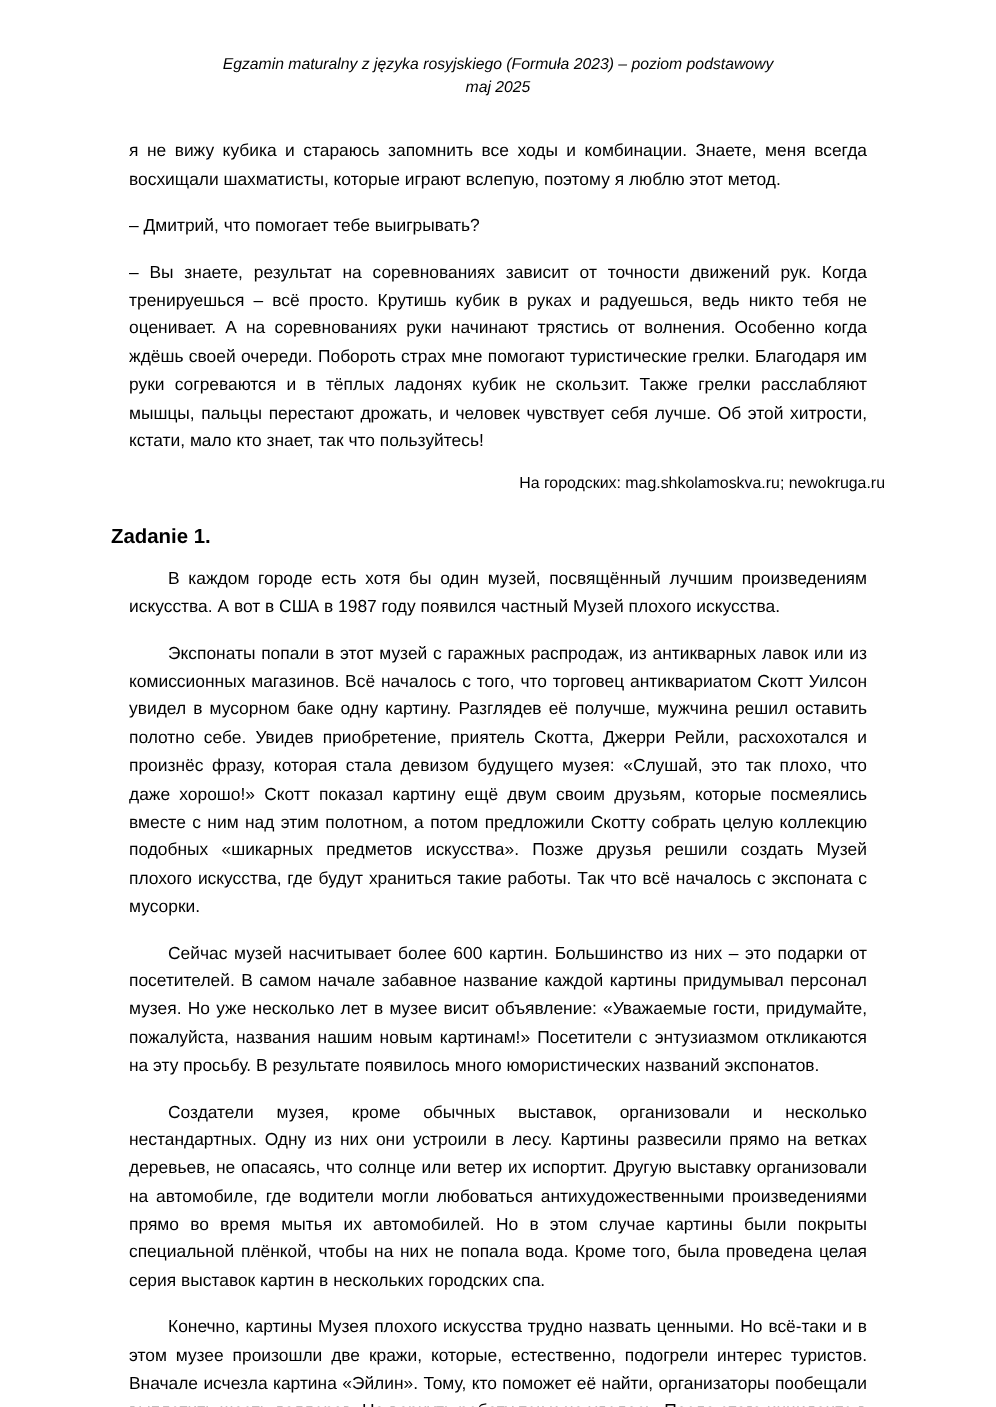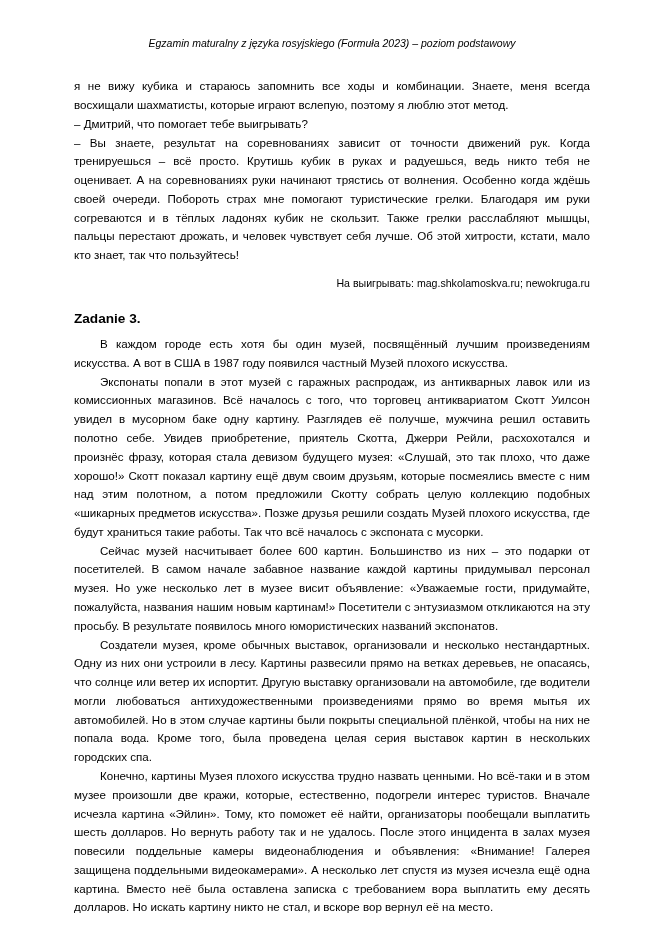--- a/index.html
+++ b/index.html
@@ -30,21 +30,21 @@
   }
   .header div {
     font-style: italic;
   }
   .body-text {
     font-size: 11.6px;
     line-height: 1.62;
     text-align: justify;
   }
   .body-text p {
-    margin: 0;
+    margin: 12px;
   }
   .indent {
     text-indent: 26px;
   }
   .bold {
     font-weight: normal;
   }
   .source {
     text-align: right;
     font-size: 10.6px;
@@ -57,31 +57,32 @@
     margin-bottom: 9px;
   }
 </style>
 </head>
 <body>
 
 <div class="page">
 
   <div class="header">
     <div>Egzamin maturalny z języka rosyjskiego (Formuła 2023) – poziom podstawowy</div>
+    <div>maj 2025</div>
   </div>
 
   <div class="body-text">
     <p>я не вижу кубика и стараюсь запомнить все ходы и комбинации. Знаете, меня всегда восхищали шахматисты, которые играют вслепую, поэтому я люблю этот метод.</p>
     <p class="bold">– Дмитрий, что помогает тебе выигрывать?</p>
     <p>– Вы знаете, результат на соревнованиях зависит от точности движений рук. Когда тренируешься – всё просто. Крутишь кубик в руках и радуешься, ведь никто тебя не оценивает. А на соревнованиях руки начинают трястись от волнения. Особенно когда ждёшь своей очереди. Побороть страх мне помогают туристические грелки. Благодаря им руки согреваются и в тёплых ладонях кубик не скользит. Также грелки расслабляют мышцы, пальцы перестают дрожать, и человек чувствует себя лучше. Об этой хитрости, кстати, мало кто знает, так что пользуйтесь!</p>
   </div>
 
-  <div class="source">На выигрывать: mag.shkolamoskva.ru; newokruga.ru</div>
+  <div class="source">На городских: mag.shkolamoskva.ru; newokruga.ru</div>
 
-  <div class="task-title">Zadanie 3.</div>
+  <div class="task-title">Zadanie 1.</div>
 
   <div class="body-text">
     <p class="indent">В каждом городе есть хотя бы один музей, посвящённый лучшим произведениям искусства. А вот в США в 1987 году появился частный Музей плохого искусства.</p>
     <p class="indent">Экспонаты попали в этот музей с гаражных распродаж, из антикварных лавок или из комиссионных магазинов. Всё началось с того, что торговец антиквариатом Скотт Уилсон увидел в мусорном баке одну картину. Разглядев её получше, мужчина решил оставить полотно себе. Увидев приобретение, приятель Скотта, Джерри Рейли, расхохотался и произнёс фразу, которая стала девизом будущего музея: «Слушай, это так плохо, что даже хорошо!» Скотт показал картину ещё двум своим друзьям, которые посмеялись вместе с ним над этим полотном, а потом предложили Скотту собрать целую коллекцию подобных «шикарных предметов искусства». Позже друзья решили создать Музей плохого искусства, где будут храниться такие работы. Так что всё началось с экспоната с мусорки.</p>
     <p class="indent">Сейчас музей насчитывает более 600 картин. Большинство из них – это подарки от посетителей. В самом начале забавное название каждой картины придумывал персонал музея. Но уже несколько лет в музее висит объявление: «Уважаемые гости, придумайте, пожалуйста, названия нашим новым картинам!» Посетители с энтузиазмом откликаются на эту просьбу. В результате появилось много юмористических названий экспонатов.</p>
     <p class="indent">Создатели музея, кроме обычных выставок, организовали и несколько нестандартных. Одну из них они устроили в лесу. Картины развесили прямо на ветках деревьев, не опасаясь, что солнце или ветер их испортит. Другую выставку организовали на автомобиле, где водители могли любоваться антихудожественными произведениями прямо во время мытья их автомобилей. Но в этом случае картины были покрыты специальной плёнкой, чтобы на них не попала вода. Кроме того, была проведена целая серия выставок картин в нескольких городских спа.</p>
     <p class="indent">Конечно, картины Музея плохого искусства трудно назвать ценными. Но всё-таки и в этом музее произошли две кражи, которые, естественно, подогрели интерес туристов. Вначале исчезла картина «Эйлин». Тому, кто поможет её найти, организаторы пообещали выплатить шесть долларов. Но вернуть работу так и не удалось. После этого инцидента в залах музея повесили поддельные камеры видеонаблюдения и объявления: «Внимание! Галерея защищена поддельными видеокамерами». А несколько лет спустя из музея исчезла ещё одна картина. Вместо неё была оставлена записка с требованием вора выплатить ему десять долларов. Но искать картину никто не стал, и вскоре вор вернул её на место.</p>
   </div>
 
 </div>

